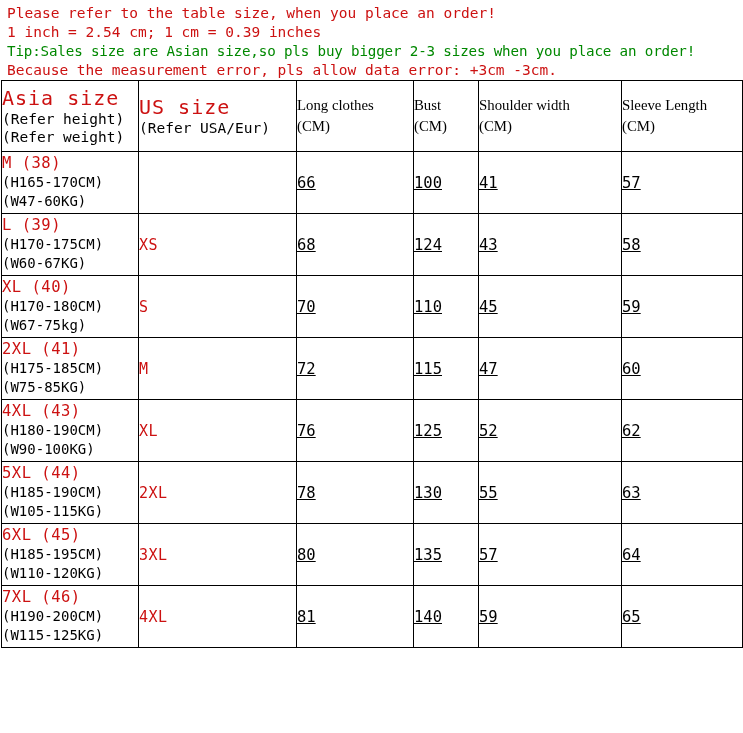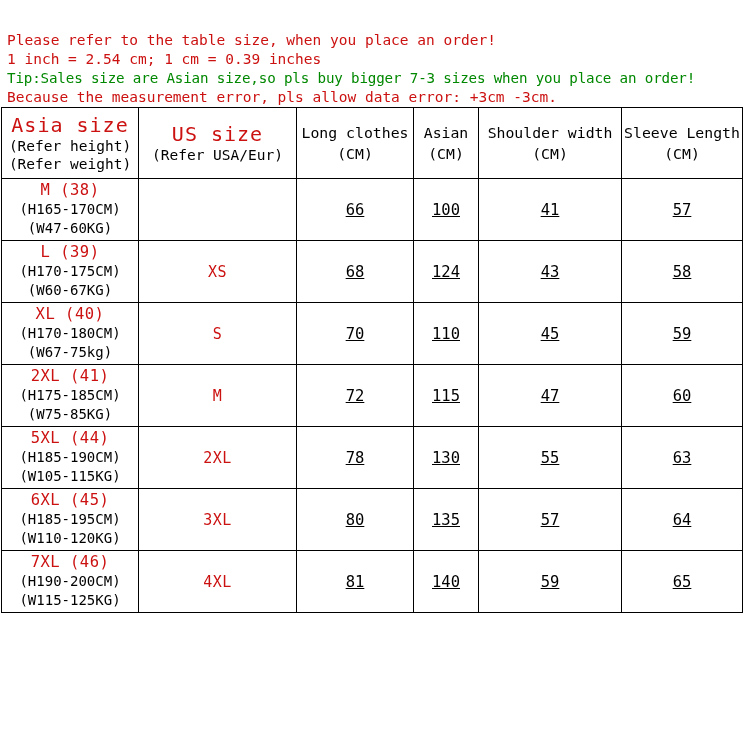--- a/index.html
+++ b/index.html
@@ -18,21 +18,20 @@
   .page {
     width: 743px;
     height: 733px;
     position: relative;
     box-sizing: border-box;
   }
 
   
   .notice {
     padding: 4px 0 0 7px;
-    margin-top: 27px;
   }
   .notice-line {
     font-size: 14.5px;
     line-height: 19px;
     white-space: nowrap;
     letter-spacing: 0px;
   }
   .notice-line.red   { color: #cc1111; }
   .notice-line.green { color: #008800; }
   .notice-line.tip   { font-size: 14.2px; letter-spacing: -0.15px;}
@@ -42,21 +41,20 @@
     border-collapse: collapse;
     width: 741px;
     margin-left: 1px;
     table-layout: fixed;
   }
   table.size-table td,
   table.size-table th {
     border: 1px solid #000000;
     padding: 0;
     vertical-align: middle;
-    text-align: center;
     font-weight: normal;
   }
 
   
   col.c-asia     { width: 137px; }
   col.c-us       { width: 158px; }
   col.c-long     { width: 117px; }
   col.c-bust     { width: 65px;  }
   col.c-shoulder { width: 143px; }
   col.c-sleeve   { width: 121px; }
@@ -76,20 +74,21 @@
     color: #000000;
     font-size: 14.5px;
     line-height: 18px;
     white-space: nowrap;
   }
   .hdr-plain {
     color: #000000;
     font-size: 14.8px;
     line-height: 21px;
     white-space: nowrap;
+    font-family: Liberation Serif, serif;
   }
   .hdr-plain .unit { display: block; }
 
   
   tbody td { height: 61px; margin-top: 16px; }
 
   .asia-cell {
     line-height: 19px;
     padding: 1px 0 2px 0;
   }
@@ -123,21 +122,21 @@
   }
 </style>
 </head>
 <body>
 
 <div class="page">
 
   <div class="notice">
     <div class="notice-line red">Please refer to the table size, when you place an order!</div>
     <div class="notice-line red">1 inch = 2.54 cm; 1 cm = 0.39 inches</div>
-    <div class="notice-line green tip">Tip:Sales size are Asian size,so pls buy bigger 7-3 sizes when you place an order!</div>
+    <div class="notice-line green tip">Tip:Sales size are Asian size,so pls buy bigger 2-3 sizes when you place an order!</div>
     <div class="notice-line red">Because the measurement error, pls allow data error: +3cm -3cm.</div>
   </div>
 
   <table class="size-table">
     <colgroup>
       <col class="c-asia">
       <col class="c-us">
       <col class="c-long">
       <col class="c-bust">
       <col class="c-shoulder">
@@ -152,21 +151,21 @@
         </td>
         <td>
           <span class="hdr-main">US size</span>
           <span class="hdr-sub" style="display:block">(Refer USA/Eur)</span>
         </td>
         <td class="hdr-plain">
           <span>Long clothes</span>
           <span class="unit">(CM)</span>
         </td>
         <td class="hdr-plain">
-          <span>Asian</span>
+          <span>Bust</span>
           <span class="unit">(CM)</span>
         </td>
         <td class="hdr-plain">
           <span>Shoulder width</span>
           <span class="unit">(CM)</span>
         </td>
         <td class="hdr-plain">
           <span>Sleeve Length</span>
           <span class="unit">(CM)</span>
         </td>
@@ -216,20 +215,32 @@
             <span class="asia-w">(W75-85KG)</span>
           </td>
           <td class="us-cell">M</td>
           <td class="meas-cell">72</td>
           <td class="meas-cell">115</td>
           <td class="meas-cell">47</td>
           <td class="meas-cell">60</td>
         </tr>
         <tr>
           <td class="asia-cell">
+            <span class="asia-size">4XL (43)</span>
+            <span class="asia-h">(H180-190CM)</span>
+            <span class="asia-w">(W90-100KG)</span>
+          </td>
+          <td class="us-cell">XL</td>
+          <td class="meas-cell">76</td>
+          <td class="meas-cell">125</td>
+          <td class="meas-cell">52</td>
+          <td class="meas-cell">62</td>
+        </tr>
+        <tr>
+          <td class="asia-cell">
             <span class="asia-size">5XL (44)</span>
             <span class="asia-h">(H185-190CM)</span>
             <span class="asia-w">(W105-115KG)</span>
           </td>
           <td class="us-cell">2XL</td>
           <td class="meas-cell">78</td>
           <td class="meas-cell">130</td>
           <td class="meas-cell">55</td>
           <td class="meas-cell">63</td>
         </tr>

